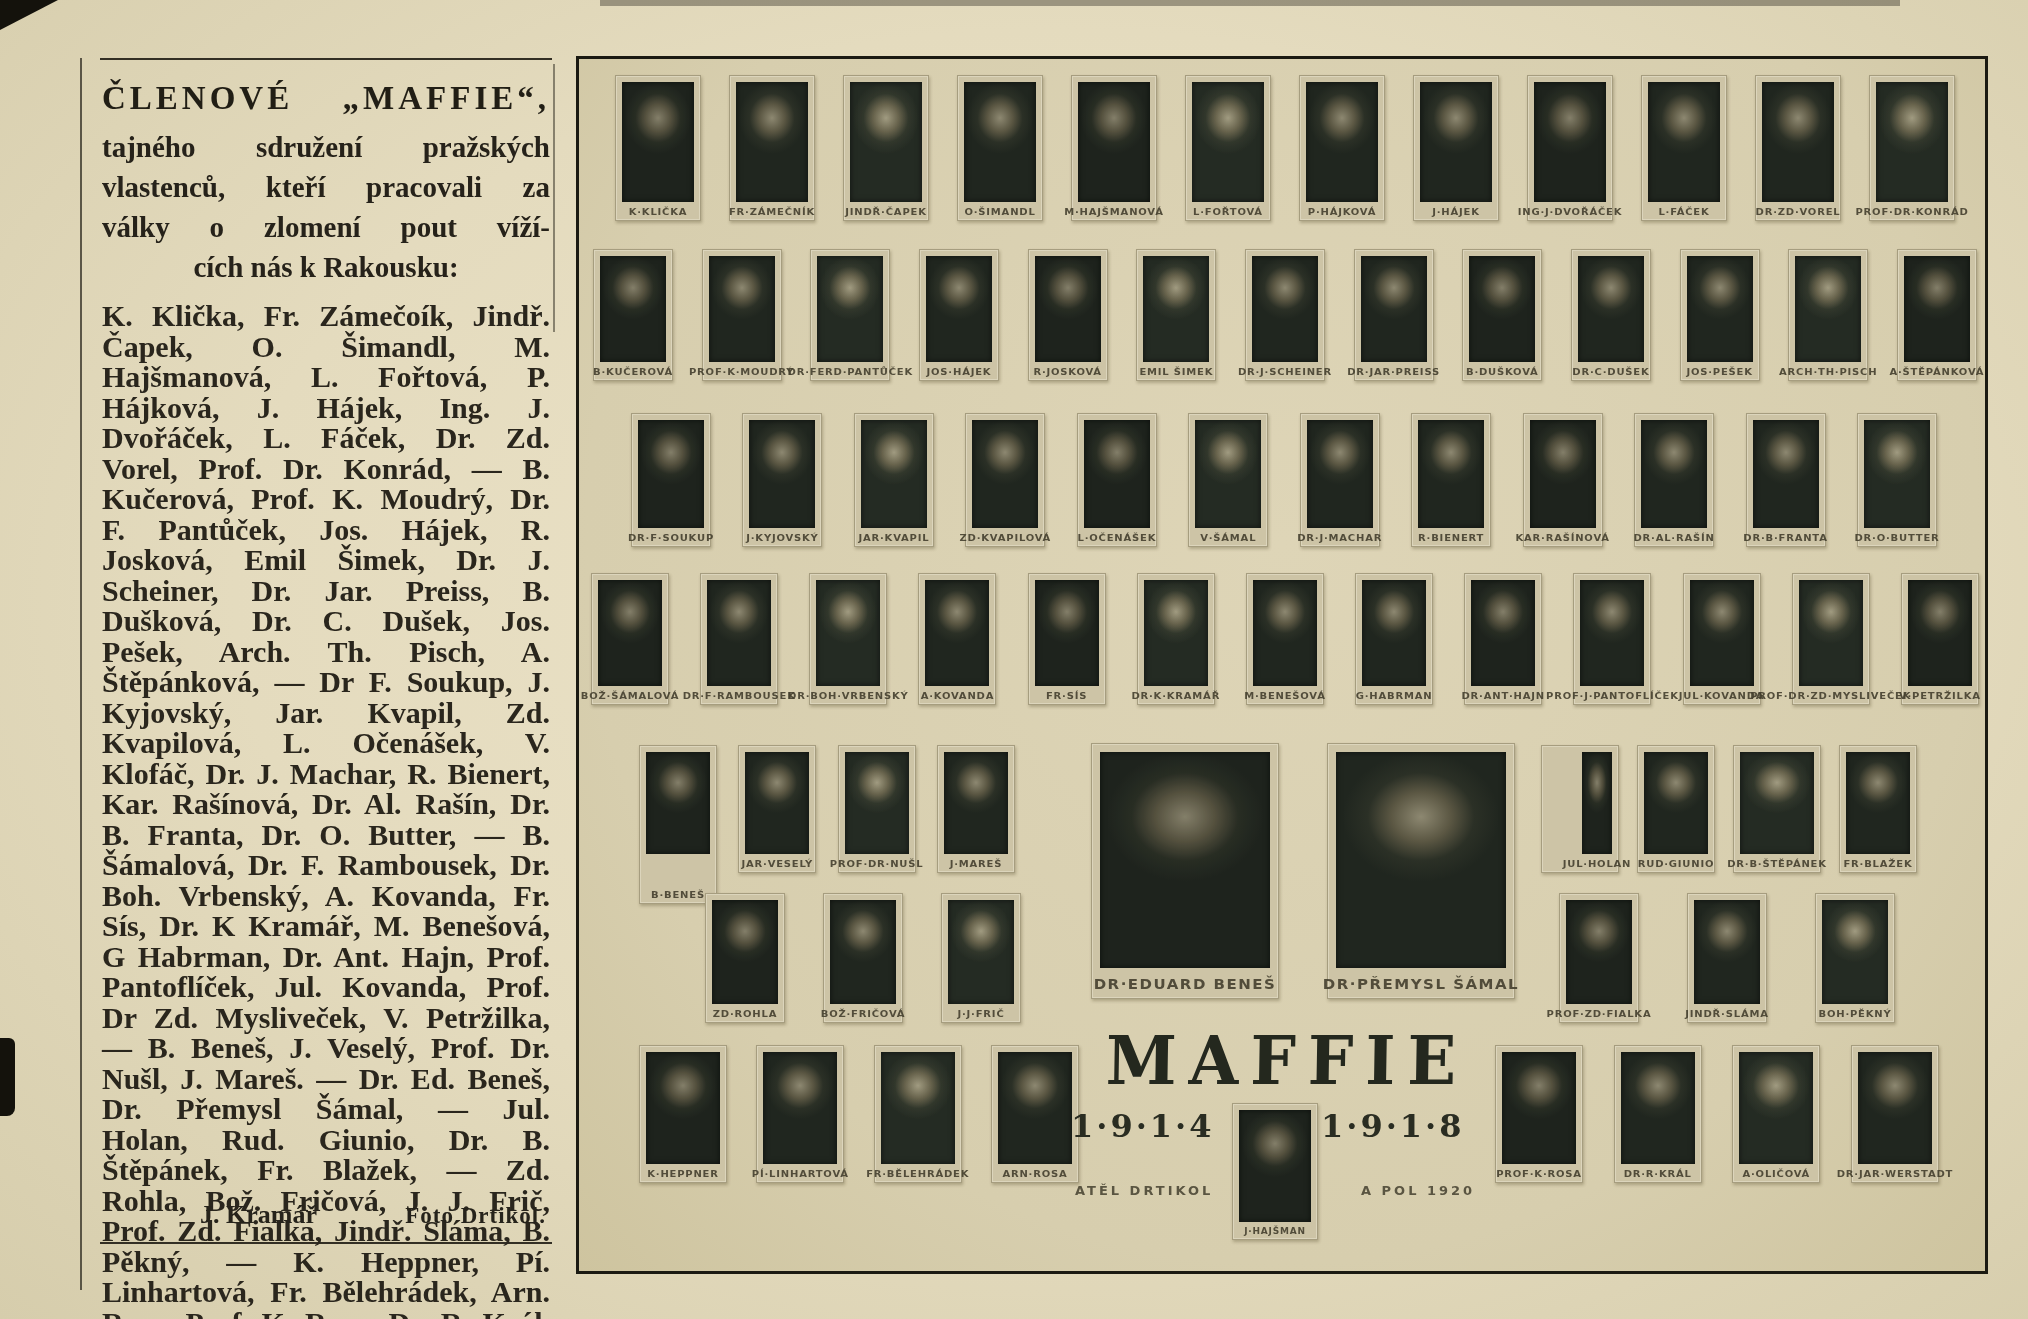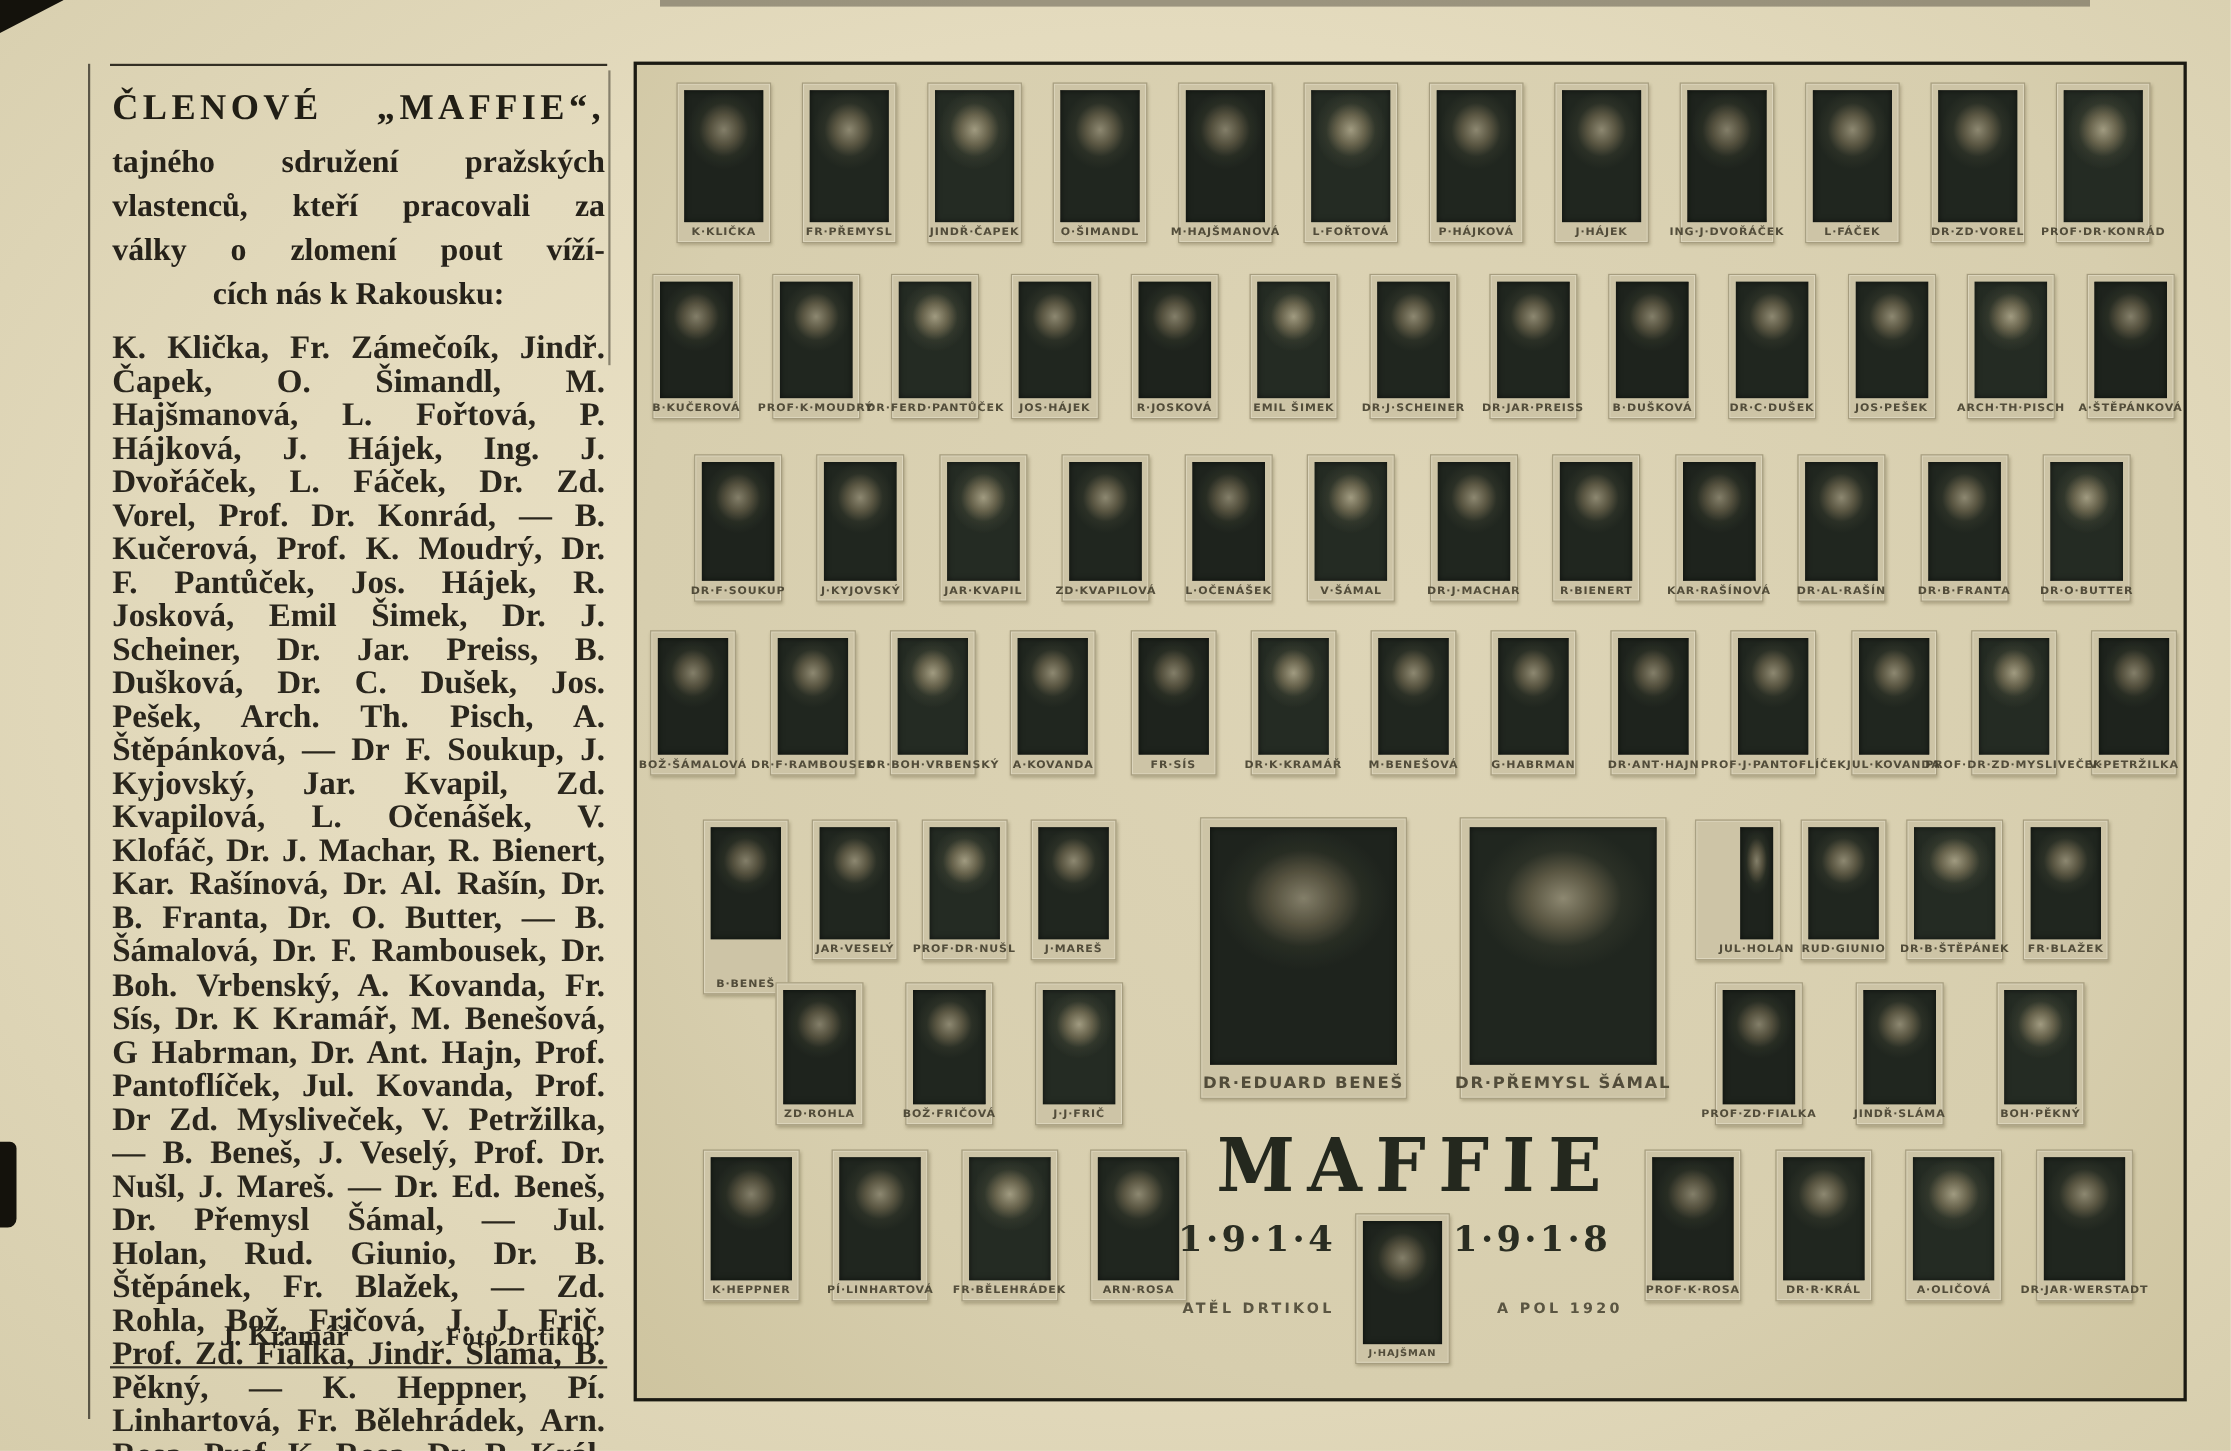--- a/index.html
+++ b/index.html
@@ -125,21 +125,21 @@
 
 <div class="montage">
   <div id="groups-host">
       <div class="group g-row1" style="left: 36px; top: 16px; width: 1340px;">
         <figure class="photo" style="width: 86px;">
           <div class="img" style="height: 120px;"></div>
           <figcaption class="cap">K·KLIČKA</figcaption>
         </figure>
         <figure class="photo" style="width: 86px;">
           <div class="img" style="height: 120px;"></div>
-          <figcaption class="cap">FR·PŘEMYSL</figcaption>
+          <figcaption class="cap">FR·ZÁMEČNÍK</figcaption>
         </figure>
         <figure class="photo" style="width: 86px;">
           <div class="img" style="height: 120px;"></div>
           <figcaption class="cap">JINDŘ·ČAPEK</figcaption>
         </figure>
         <figure class="photo" style="width: 86px;">
           <div class="img" style="height: 120px;"></div>
           <figcaption class="cap">O·ŠIMANDL</figcaption>
         </figure>
         <figure class="photo" style="width: 86px;">

